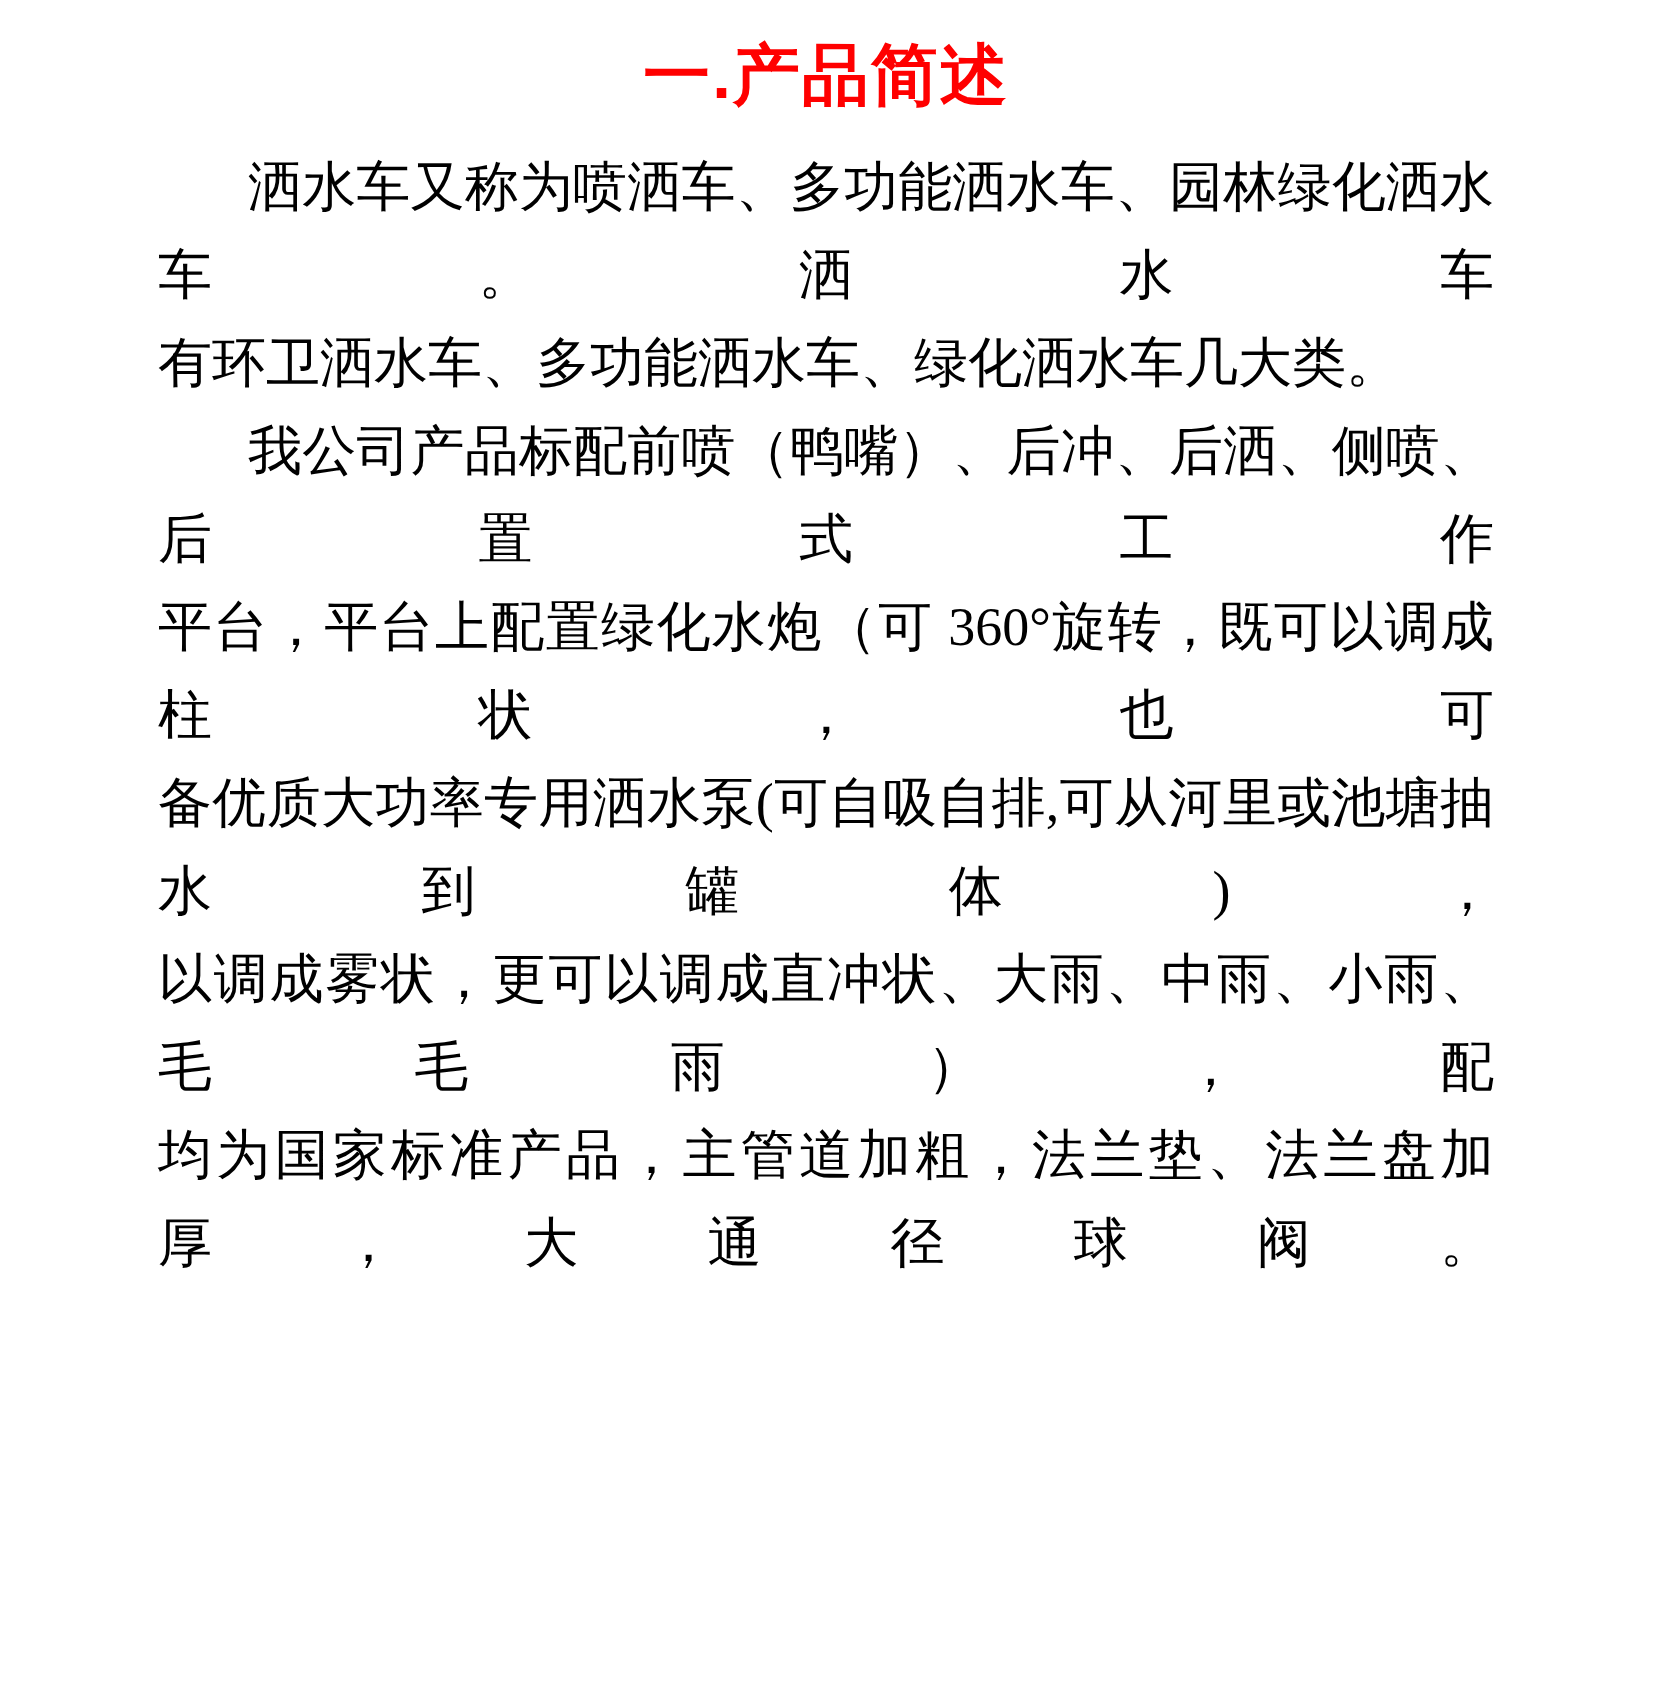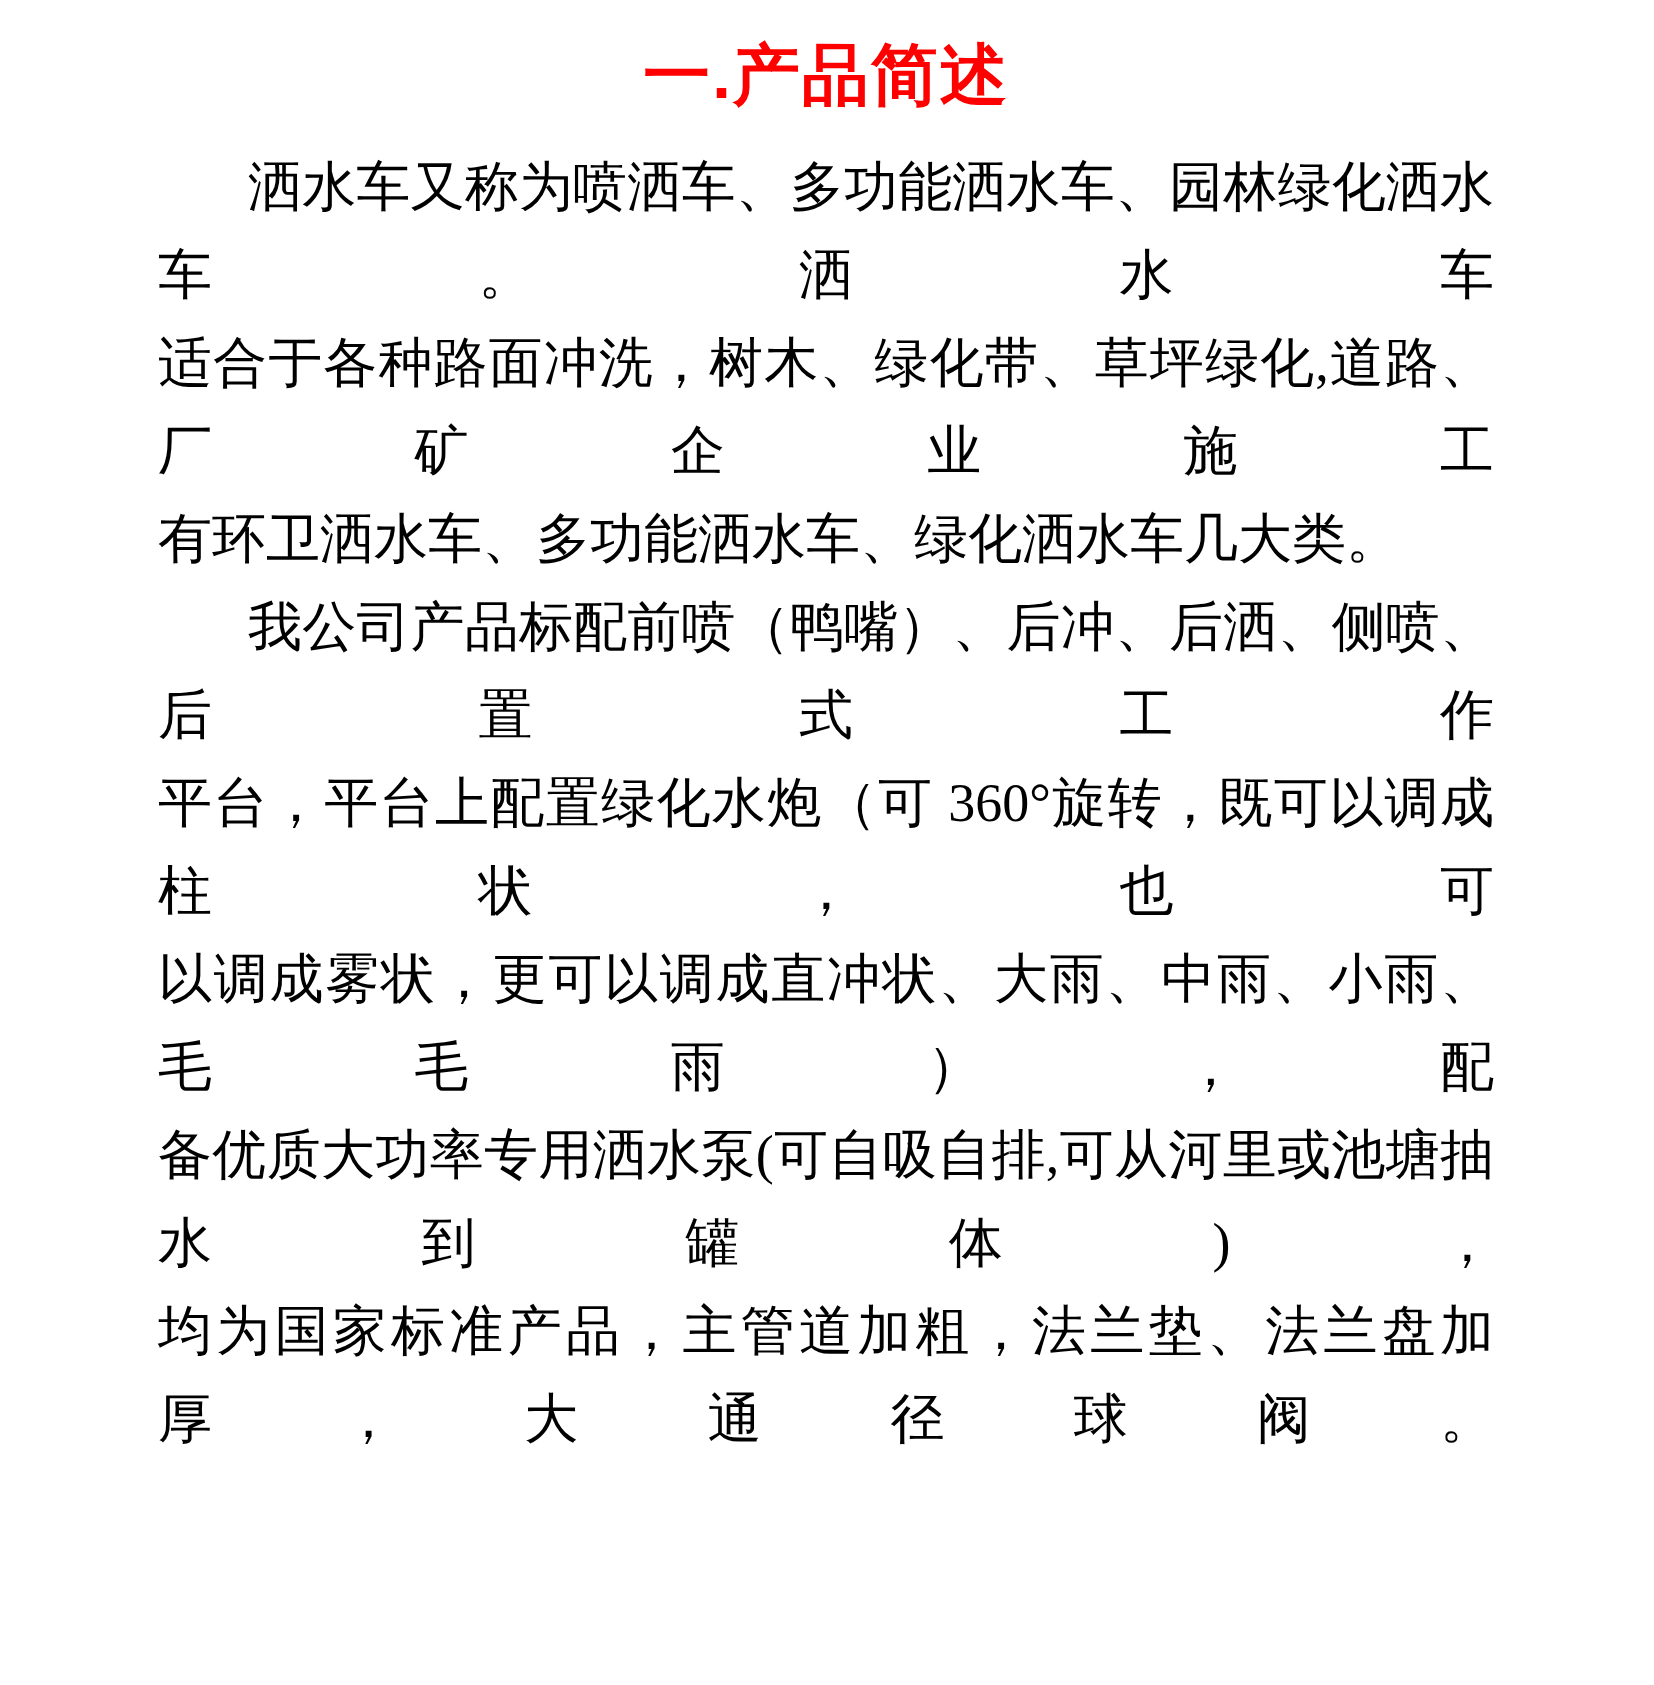--- a/index.html
+++ b/index.html
@@ -41,26 +41,25 @@
 </style>
 </head>
 <body>
 
 <div class="page">
 
   <h1 class="sec-title t1">一.产品简述</h1>
 
   <div class="para">
     <div class="line first">洒水车又称为喷洒车、多功能洒水车、园林绿化洒水车。洒水车</div>
-    <div class="line">适合于各种路面冲洗，树木、绿化带、草坪绿化,道路、厂矿企业施工</div>
     <div class="line last">有环卫洒水车、多功能洒水车、绿化洒水车几大类。</div>
   </div>
 
   <div class="para">
     <div class="line first">我公司产品标配前喷（鸭嘴）、后冲、后洒、侧喷、后置式工作</div>
     <div class="line">平台，平台上配置绿化水炮（可 360°旋转，既可以调成柱状，也可</div>
+    <div class="line">备优质大功率专用洒水泵(可自吸自排,可从河里或池塘抽水到罐体)，</div>
     <div class="line">以调成雾状，更可以调成直冲状、大雨、中雨、小雨、毛毛雨），配</div>
-    <div class="line">备优质大功率专用洒水泵(可自吸自排,可从河里或池塘抽水到罐体)，</div>
     <div class="line">均为国家标准产品，主管道加粗，法兰垫、法兰盘加厚，大通径球阀。</div>
 
   </div>
 
 </div>
 
 </body></html>

